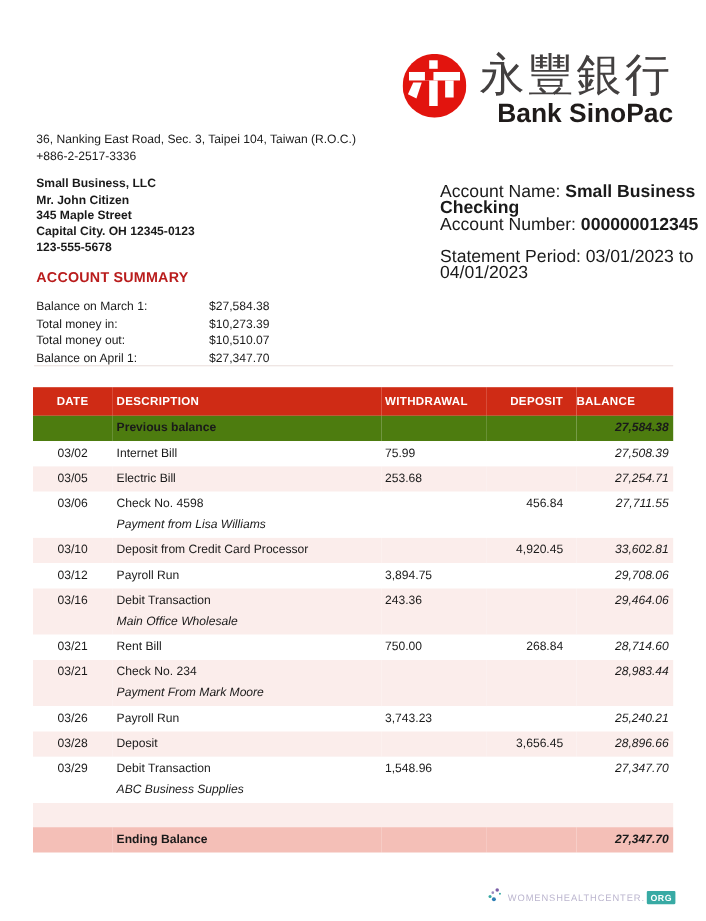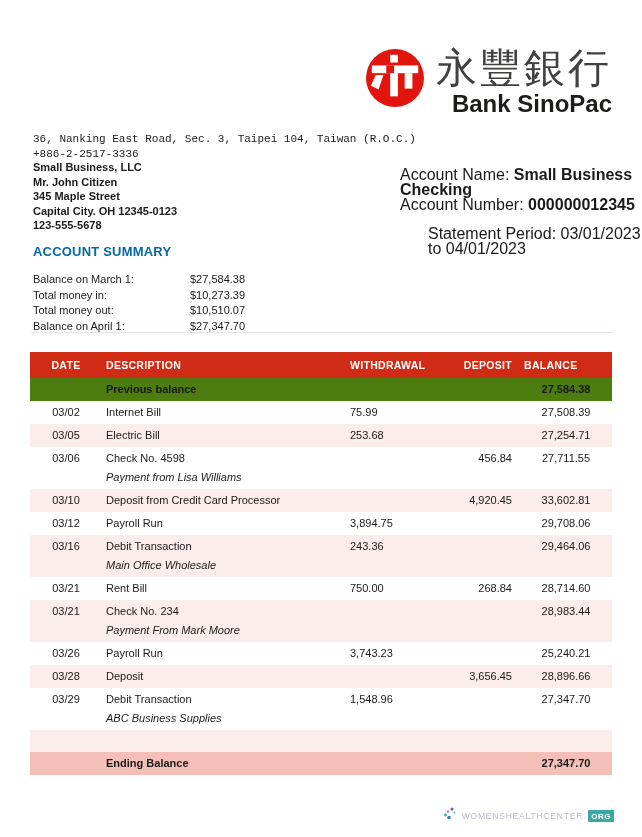--- a/index.html
+++ b/index.html
@@ -7,28 +7,28 @@
     position:relative;width:642px;height:837px;background:#fff;overflow:hidden;
     font-family:"Liberation Sans",sans-serif;color:#1a1a1a;
   }
   
   .logo{position:absolute;top:45px;right:30px;display:flex;align-items:flex-start;gap:12px;}
   .logo-icon{margin-top:4px;flex:0 0 auto;}
   .logo-text{display:flex;flex-direction:column;align-items:flex-end;}
   .logo-cn{font-size:41px;line-height:46px;color:#434040;letter-spacing:3px;font-weight:500;}
   .logo-en{font-size:24px;line-height:26px;font-weight:bold;color:#1f1b1a;margin-top:0px;}
   
-  .bank-addr{position:absolute;left:33px;top:132px;font-size:11px;line-height:15px;font-family:Liberation Mono, monospace;}
+  .bank-addr{position:absolute;left:33px;top:120px;font-size:11px;line-height:15px;}
   .customer{position:absolute;left:33px;top:160px;font-size:11px;line-height:14.5px;font-weight:bold;}
   .acct-info{position:absolute;left:400px;top:167px;font-size:16px;line-height:15px;}
   .acct-line .acct-value{font-weight:bold;}
-  .acct-period{margin-top:14px;margin-left:28px;}
+  .acct-period{margin-top:14px;}
   
   .summary{position:absolute;left:33px;top:244px;width:579px;}
-  .summary-title{font-size:13px;font-weight:bold;color:#0369a1;margin:0 0 13px 0;letter-spacing:0.2px;}
+  .summary-title{font-size:13px;font-weight:bold;color:#b91c1c;margin:0 0 13px 0;letter-spacing:0.2px;}
   .summary-row{display:flex;font-size:11px;line-height:15.5px;}
   .summary-label{width:157px;}
   .summary-value{width:80px;}
   .summary-sep{position:absolute;left:31px;top:332px;width:581px;height:1px;background:#ece0de;}
   
   .tx-table{position:absolute;left:30px;top:352px;width:582px;border-collapse:collapse;table-layout:fixed;}
   .tx-table td,.tx-table th{padding:0;margin:0;}
   .tx-table thead th{
     background:#cf2b15;color:#fff;font-size:10.5px;font-weight:bold;height:26px;letter-spacing:0.3px;
   }
@@ -40,21 +40,21 @@
   th.h-date{text-align:center;}
   th.h-desc{text-align:left;padding-left:4px;}
   th.h-wd{text-align:left;padding-left:3px;}
   th.h-dep{text-align:right;padding-right:12px;}
   th.h-bal{text-align:left;padding-right:0;}
   .tx-table tbody td{font-size:11px;line-height:13px;vertical-align:top;padding-top:5px;padding-bottom:5px;}
   td.c-date{text-align:center;vertical-align:middle;padding-top:0;padding-bottom:0;}
   td.c-desc{text-align:left;padding-left:4px;}
   td.c-wd{text-align:left;padding-left:3px;}
   td.c-dep{text-align:right;padding-right:12px;}
-  td.c-bal{text-align:center;padding-right:4px;}
+  td.c-bal{text-align:right;padding-right:4px;font-style:italic;}
   .prev-row{background:#4d7c0f;}
   .prev-row td{font-weight:bold;}
   .tx-row:nth-child(odd){background:#fbedeb;}
   .tx-row:nth-child(even){background:#ffffff;}
   .desc-note{font-style:italic;margin-top:6px;}
   .desc-note:empty{display:none;}
   .spacer-row td{height:12px;padding:0;background:#fbedeb;}
   .ending-row{background:#f4bfb7;}
   .ending-row td{font-weight:bold;padding-top:6px;padding-bottom:6px;}
   

